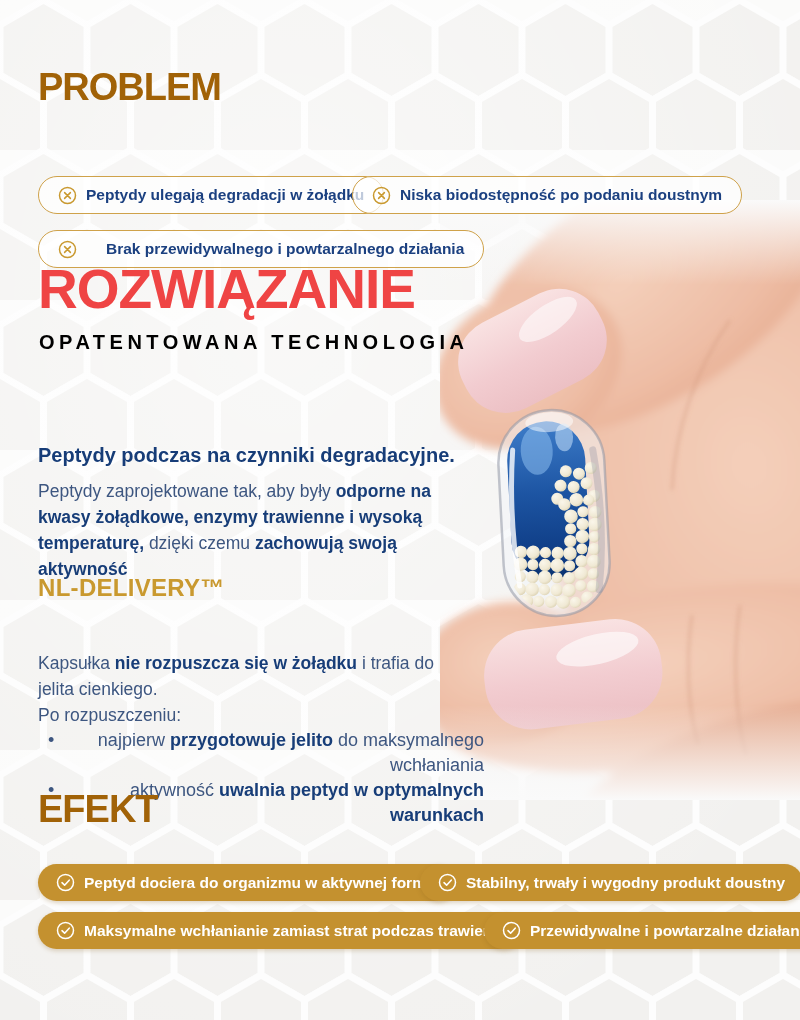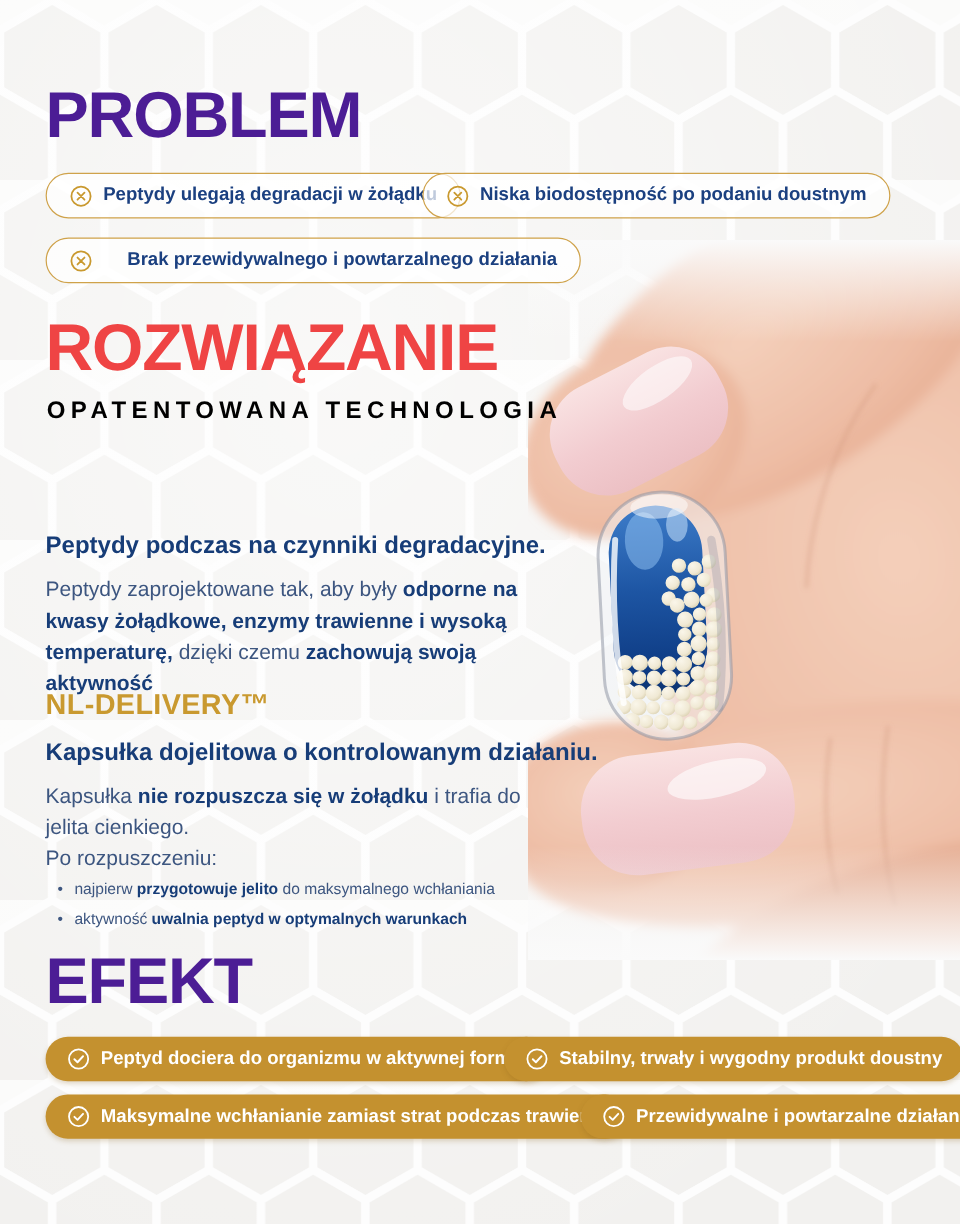--- a/index.html
+++ b/index.html
@@ -4,36 +4,36 @@
 <style>
   * { margin:0; padding:0; box-sizing:border-box; }
   html,body { width:800px; height:1020px; }
   body { font-family:"Liberation Sans", sans-serif; background:#fafafa; overflow:hidden; }
   .stage { position:relative; width:800px; height:1020px; overflow:hidden; }
   .bg-svg { position:absolute; left:0; top:0; z-index:0; }
   .photo-svg { position:absolute; right:0; top:200px; z-index:1; }
   .content { position:absolute; left:0; top:0; width:800px; height:1020px; z-index:2; }
 
   .abs { position:absolute; }
-  .h-xl { font-weight:800; font-size:54px; line-height:1.05; letter-spacing:-1px; color:#4c1d95; }
+  .h-xl { font-weight:800; font-size:38px; line-height:1.05; letter-spacing:-1px; color:#a16207; }
   .h-xl.gold { color:#ef4444; font-size:55px; }
   .subtitle { font-weight:700; font-size:20px; letter-spacing:4.5px; color:#000000; }
   .sec-name { font-weight:800; font-size:24px; letter-spacing:.3px; color:#c9992f; }
   .sec-lead { font-weight:700; font-size:20px; color:#173d78; }
   .body-text { font-size:17.5px; line-height:26px; color:#3d5680; font-weight:400; }
   .body-text b { color:#173d78; font-weight:700; }
   .list-intro { font-size:17.5px; color:#3d5680; }
   ul.points { list-style:none; }
-  ul.points li { font-size:13px; line-height:25px; color:#3d5680; padding-left:18px; position:relative; }
+  ul.points li { font-size:18px; line-height:25px; color:#3d5680; padding-left:18px; position:relative;text-align:right; }
   ul.points li::before { content:"•"; position:absolute; left:4px; color:#3d5680; }
   ul.points li b { color:#173d78; font-weight:700; }
 
   .pill { display:inline-flex; align-items:center; gap:9px; height:38px; padding:0 19px;
           border:1.5px solid #cfa24a; border-radius:20px; background:rgba(255,255,255,.72);
-          font-size:15.5px; font-weight:600; color:#1b4080; white-space:nowrap; }
+          font-size:15.5px; font-weight:600; color:#1b4080; white-space:nowrap;margin-top:32px; }
   .pill .ico { display:inline-flex; flex:0 0 auto; }
 
   .pill-solid { display:inline-flex; align-items:center; gap:9px; height:37px; padding:0 18px;
           border-radius:19px; background:#c4912f; font-size:15.5px; font-weight:700; color:#ffffff;
           white-space:nowrap; box-shadow:0 2px 4px rgba(140,100,30,.25); }
   .pill-solid .ico { display:inline-flex; flex:0 0 auto; }
 </style>
 </head>
 <body>
 
@@ -232,21 +232,20 @@
       <span>Brak przewidywalnego i powtarzalnego działania</span>
     </div>
 
     <div class="abs h-xl gold" style="left:38px; top:261px;">ROZWIĄZANIE</div>
     <div class="abs subtitle" style="left:39px; top:331px;">OPATENTOWANA TECHNOLOGIA</div>
 
     <div class="abs sec-lead" style="left:38px; top:444px;">Peptydy podczas na czynniki degradacyjne.</div>
     <div class="abs body-text" style="left:38px; top:478px; width:434px;"><span>Peptydy zaprojektowane tak, aby były </span><b>odporne na kwasy żołądkowe, enzymy trawienne i wysoką temperaturę,</b><span> dzięki czemu </span><b>zachowują swoją aktywność</b></div>
 
     <div class="abs sec-name" style="left:38px; top:574px;">NL-DELIVERY™</div>
-    <div class="abs sec-lead" style="left:38px; top:616px;">Kapsułka dojelitowa o kontrolowanym działaniu.</div>
     <div class="abs body-text" style="left:38px; top:650px; width:420px;"><span>Kapsułka </span><b>nie rozpuszcza się w żołądku</b><span> i trafia do jelita cienkiego.</span></div>
 
     <div class="abs list-intro" style="left:38px; top:705px;">Po rozpuszczeniu:</div>
     <ul class="points abs" style="left:44px; top:728px; width:440px;">
       <li><span>najpierw </span><b>przygotowuje jelito</b><span> do maksymalnego wchłaniania</span></li>
       <li><span>aktywność </span><b>uwalnia peptyd w optymalnych warunkach</b></li>
     </ul>
 
     <div class="abs h-xl" style="left:38px; top:790px;">EFEKT</div>
 

